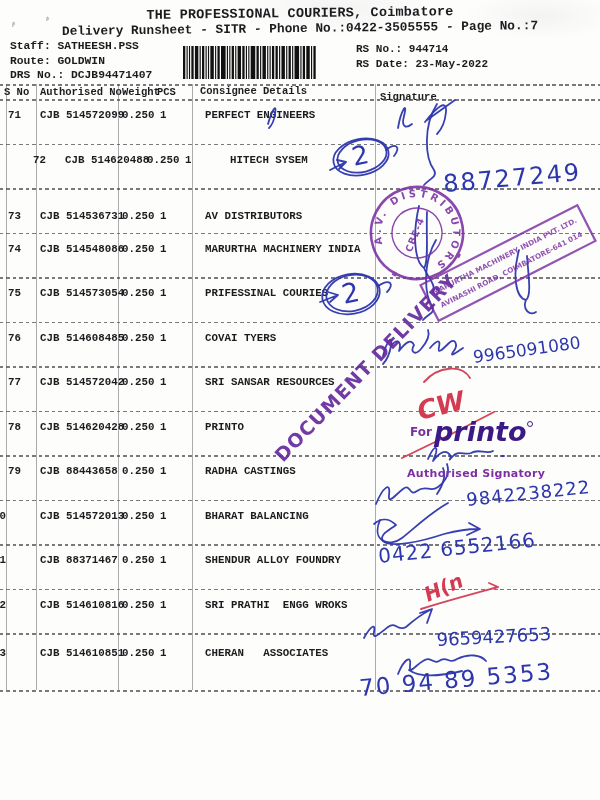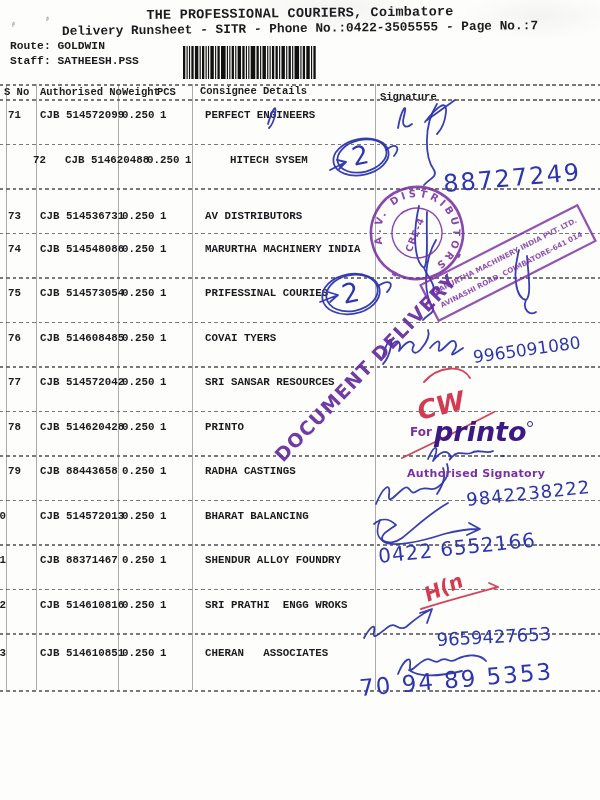--- a/index.html
+++ b/index.html
@@ -35,22 +35,23 @@
 </style>
 </head>
 <body>
 
 <div class="page">
 
   <div class="hdr-title">THE PROFESSIONAL COURIERS, Coimbatore</div>
   <div class="hdr-sub">Delivery Runsheet - SITR - Phone No.:0422-3505555 - Page No.:7</div>
 
   <div class="hdr-left">
+    <div>Staff: SATHEESH.PSS</div>
     <div>Route: GOLDWIN</div>
-    <div>Staff: SATHEESH.PSS</div>
+    <div>DRS No.: DCJB94471407</div>
   </div>
 
   <svg id="barcode" class="barcode" width="152" height="33" viewBox="0 0 152 33">
       <rect x="0" y="0" width="2.3" height="33" fill="#111"></rect>
       <rect x="3.55" y="0" width="1.15" height="33" fill="#111"></rect>
       <rect x="5.949999999999999" y="0" width="1.15" height="33" fill="#111"></rect>
       <rect x="8.35" y="0" width="2.3" height="33" fill="#111"></rect>
       <rect x="11.899999999999999" y="0" width="3.4499999999999997" height="33" fill="#111"></rect>
       <rect x="16.599999999999998" y="0" width="1.15" height="33" fill="#111"></rect>
       <rect x="18.999999999999996" y="0" width="2.3" height="33" fill="#111"></rect>
@@ -82,20 +83,24 @@
       <rect x="105.55000000000001" y="0" width="2.3" height="33" fill="#111"></rect>
       <rect x="109.10000000000001" y="0" width="1.15" height="33" fill="#111"></rect>
       <rect x="111.50000000000001" y="0" width="4.6" height="33" fill="#111"></rect>
       <rect x="117.35000000000001" y="0" width="1.15" height="33" fill="#111"></rect>
       <rect x="119.75000000000001" y="0" width="2.3" height="33" fill="#111"></rect>
       <rect x="123.30000000000001" y="0" width="3.4499999999999997" height="33" fill="#111"></rect>
       <rect x="128" y="0" width="1.15" height="33" fill="#111"></rect>
       <rect x="130.4" y="0" width="2.3" height="33" fill="#111"></rect>
     </svg>
 
+  <div class="hdr-right">
+    <div>RS No.: 944714</div>
+    <div>RS Date: 23-May-2022</div>
+  </div>
 
   <div class="col-heads">
     <span style="left:4px;top:86px">S No</span>
     <span style="left:40px;top:86px">Authorised No</span>
     <span style="left:122px;top:86px">Weight</span>
     <span style="left:157px;top:86px">PCS</span>
     <span style="left:200px;top:85px">Consignee Details</span>
     <span style="left:380px;top:91px">Signature</span>
   </div>
 

